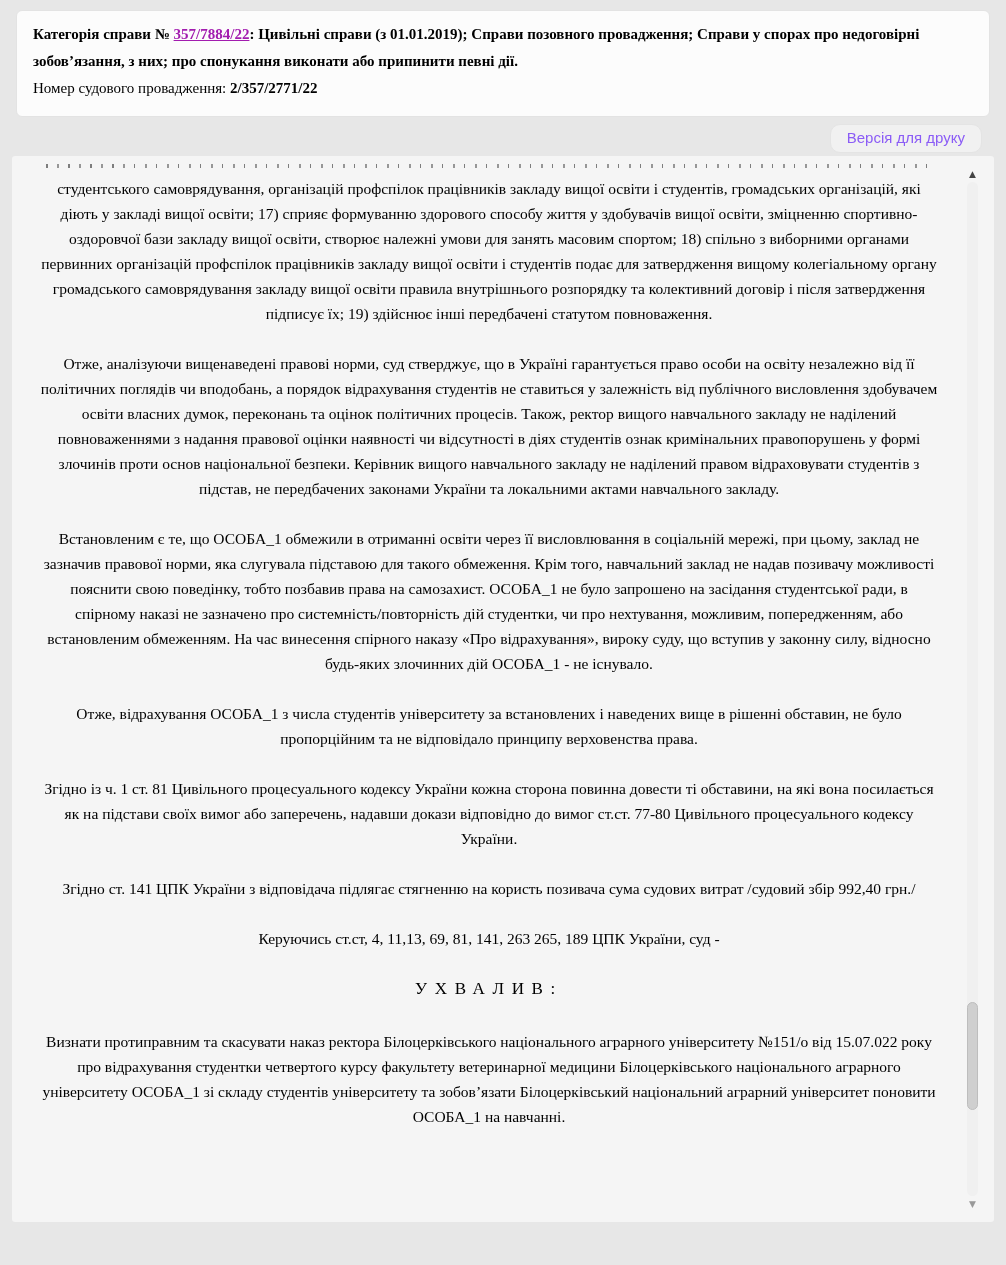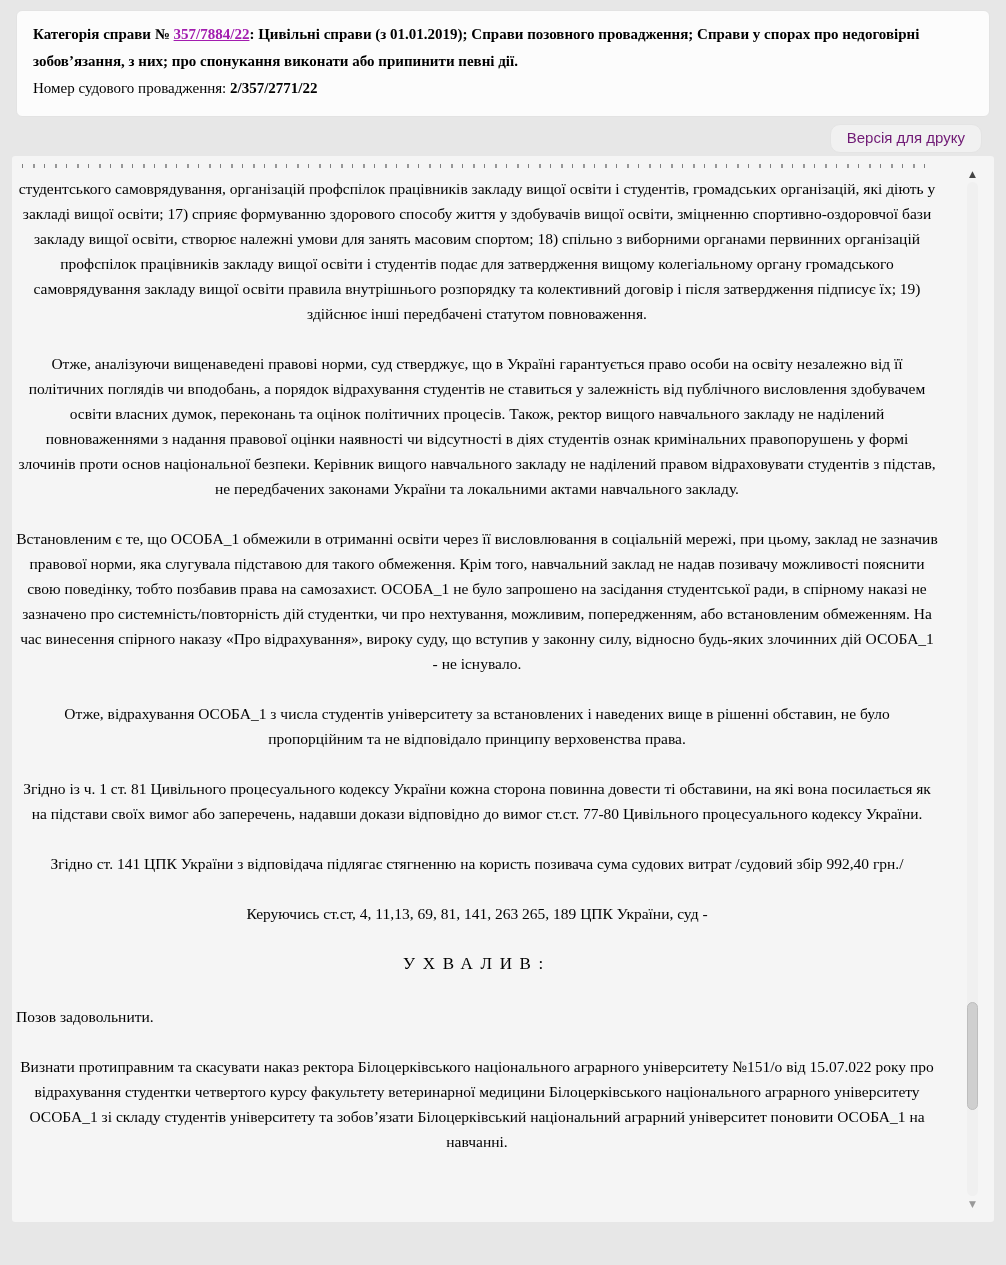--- a/index.html
+++ b/index.html
@@ -33,39 +33,39 @@
   
   .toolbar {
     margin: 7px 24px 0 16px;
     height: 29px;
     display: flex;
     justify-content: flex-end;
   }
   .print-btn {
     font-family: "Liberation Sans", sans-serif;
     font-size: 15px;
-    color: #701a75;
+    color: #8b5cf6;
     background: #f1f1f1;
     border: 1px solid #e4e4e4;
     border-radius: 10px;
     padding: 3px 16px 5px 16px;
     cursor: pointer;
   }
 
   
   .doc-panel {
     position: relative;
     margin: 3px 12px 0 12px;
     height: 1066px;
     background: #f5f5f5;
     border-radius: 3px;
     overflow: hidden;
   }
   .doc-content {
-    padding: 6px 56px 0 4px;
+    padding: 6px 56px 0 28px;
     font-size: 15.5px;
     line-height: 25px;
   }
   .clipped-line {
     height: 4px;
     margin: 2px 6px 8px 6px;
     background: repeating-linear-gradient(90deg,
       #555 0 1.5px, transparent 1.5px 11px,
       #777 11px 13px, transparent 13px 22px);
     opacity: .75;
@@ -136,21 +136,20 @@
     <div class="clipped-line"></div>
 
     <p class="p-center">студентського самоврядування, організацій профспілок працівників закладу вищої освіти і студентів, громадських організацій, які діють у закладі вищої освіти; 17) сприяє формуванню здорового способу життя у здобувачів вищої освіти, зміцненню спортивно-оздоровчої бази закладу вищої освіти, створює належні умови для занять масовим спортом; 18) спільно з виборними органами первинних організацій профспілок працівників закладу вищої освіти і студентів подає для затвердження вищому колегіальному органу громадського самоврядування закладу вищої освіти правила внутрішнього розпорядку та колективний договір і після затвердження підписує їх; 19) здійснює інші передбачені статутом повноваження.</p>
     <p class="p-center">Отже, аналізуючи вищенаведені правові норми, суд стверджує, що в Україні гарантується право особи на освіту незалежно від її політичних поглядів чи вподобань, а порядок відрахування студентів не ставиться у залежність від публічного висловлення здобувачем освіти власних думок, переконань та оцінок політичних процесів. Також, ректор вищого навчального закладу не наділений повноваженнями з надання правової оцінки наявності чи відсутності в діях студентів ознак кримінальних правопорушень у формі злочинів проти основ національної безпеки. Керівник вищого навчального закладу не наділений правом відраховувати студентів з підстав, не передбачених законами України та локальними актами навчального закладу.</p>
     <p class="p-center">Встановленим є те, що ОСОБА_1 обмежили в отриманні освіти через її висловлювання в соціальній мережі, при цьому, заклад не зазначив правової норми, яка слугувала підставою для такого обмеження. Крім того, навчальний заклад не надав позивачу можливості пояснити свою поведінку, тобто позбавив права на самозахист. ОСОБА_1 не було запрошено на засідання студентської ради, в спірному наказі не зазначено про системність/повторність дій студентки, чи про нехтування, можливим, попередженням, або встановленим обмеженням. На час винесення спірного наказу «Про відрахування», вироку суду, що вступив у законну силу, відносно будь-яких злочинних дій ОСОБА_1 - не існувало.</p>
     <p class="p-center">Отже, відрахування ОСОБА_1 з числа студентів університету за встановлених і наведених вище в рішенні обставин, не було пропорційним та не відповідало принципу верховенства права.</p>
     <p class="p-center">Згідно із ч. 1 ст. 81 Цивільного процесуального кодексу України кожна сторона повинна довести ті обставини, на які вона посилається як на підстави своїх вимог або заперечень, надавши докази відповідно до вимог ст.ст. 77-80 Цивільного процесуального кодексу України.</p>
     <p class="p-center">Згідно ст. 141 ЦПК України з відповідача підлягає стягненню на користь позивача сума судових витрат /судовий збір 992,40 грн./</p>
     <p class="p-center">Керуючись ст.ст, 4, 11,13, 69, 81, 141, 263 265, 189 ЦПК України, суд -</p>
     <p class="p-heading">УХВАЛИВ:</p>
-    <p class="p-left">Позов задовольнити.</p>
     <p class="p-center">Визнати протиправним та скасувати наказ ректора Білоцерківського національного аграрного університету №151/о від 15.07.022 року про відрахування студентки четвертого курсу факультету ветеринарної медицини Білоцерківського національного аграрного університету ОСОБА_1 зі складу студентів університету та зобов’язати Білоцерківський національний аграрний університет поновити ОСОБА_1 на навчанні.</p>
 
   </div>
 
   <div class="scrollbar">
     <div class="scroll-btn scroll-up">▲</div>
     <div class="scroll-track"></div>
     <div class="scroll-thumb"></div>
     <div class="scroll-btn scroll-down">▼</div>
   </div>

